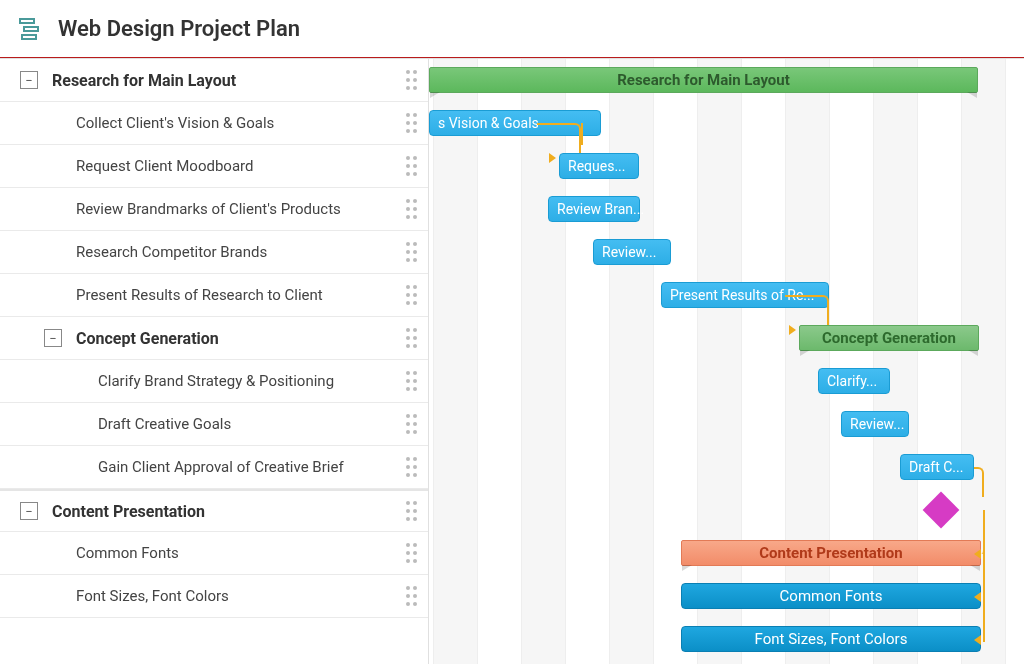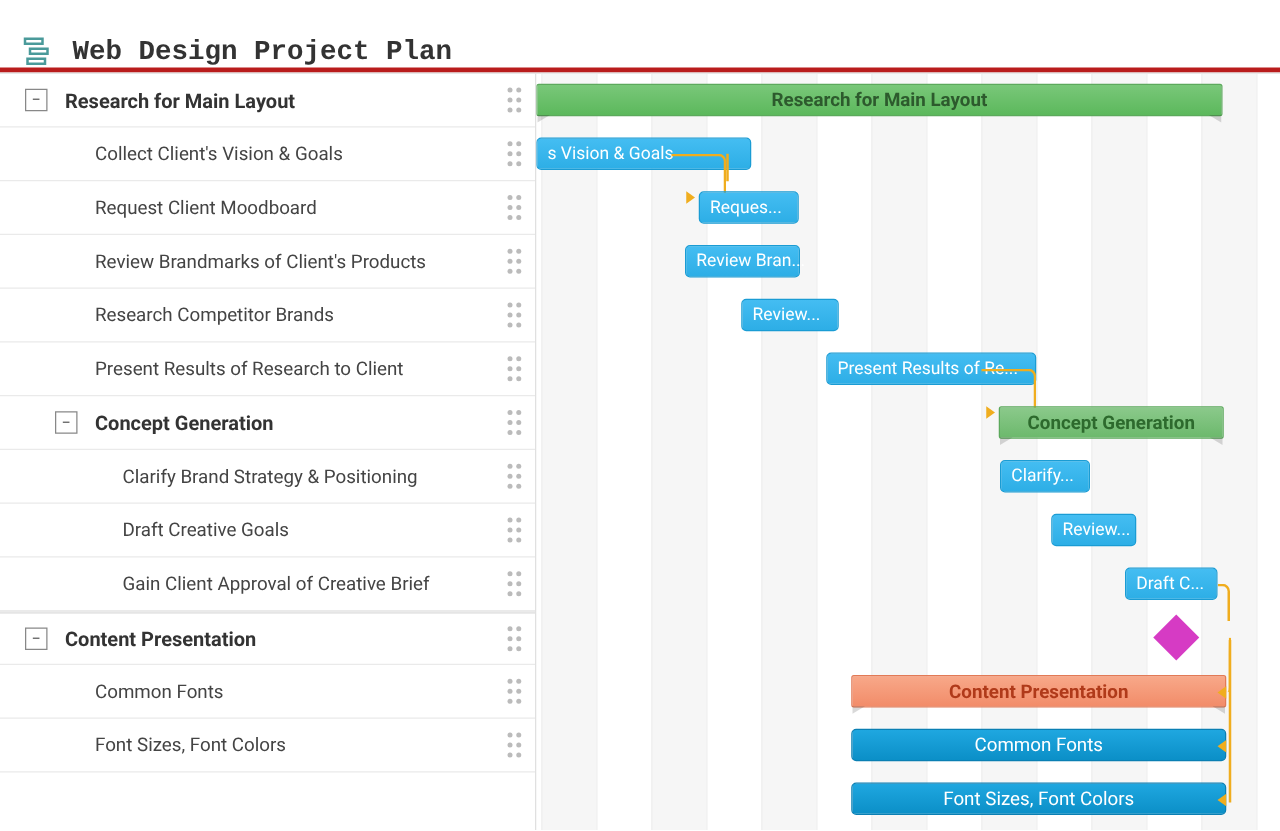--- a/index.html
+++ b/index.html
@@ -6,25 +6,24 @@
   body {
     font-family: -apple-system, BlinkMacSystemFont, "Segoe UI", Roboto, Helvetica, Arial, sans-serif;
     background: #fff;
     width: 1024px;
     height: 665px;
     overflow: hidden;
     color: #333;
   }
   .header {
     display: flex;
-    align-items: flex-end;
+    align-items: center;
     height: 58px;
     padding-left: 18px;
-    border-bottom: 4px solid #b91c1c;
-    font-family: Liberation Mono, monospace;
+    border-bottom: 1px solid #b91c1c;
   }
   .app-icon {
     width: 26px; height: 26px;
     display:flex; align-items:center; justify-content:center;
     margin-right: 14px;
   }
   .title {
     font-size: 22px;
     font-weight: 600;
     color: #333;
@@ -530,21 +529,21 @@
         <div class="arrowhead" style="left:360px;top:51px"></div>
       </div>
 
       <div class="bar-row">
         <div class="summary-bar" style="left:370px;width:180px">
           <span>Concept Generation</span>
         </div>
       </div>
 
       <div class="bar-row">
-        <div class="task-bar" style="left:371px;width:72px">
+        <div class="task-bar" style="left:389px;width:72px">
           <span>Clarify...</span>
         </div>
       </div>
 
       <div class="bar-row">
         <div class="task-bar" style="left:412px;width:68px">
           <span>Review...</span>
         </div>
       </div>
 

